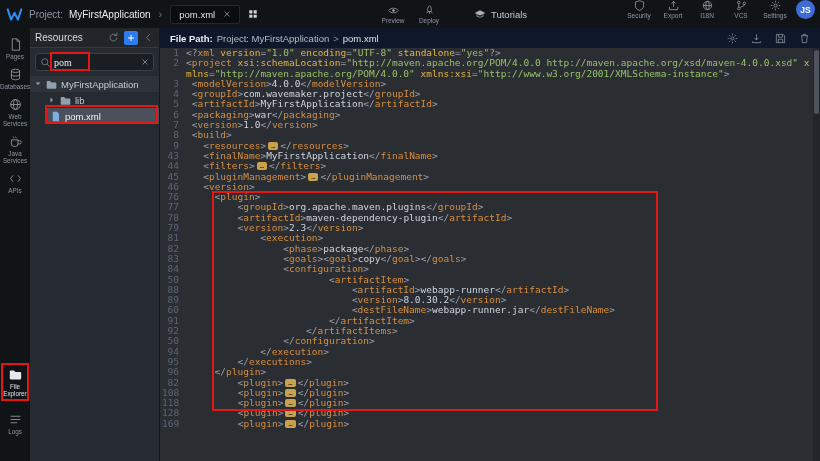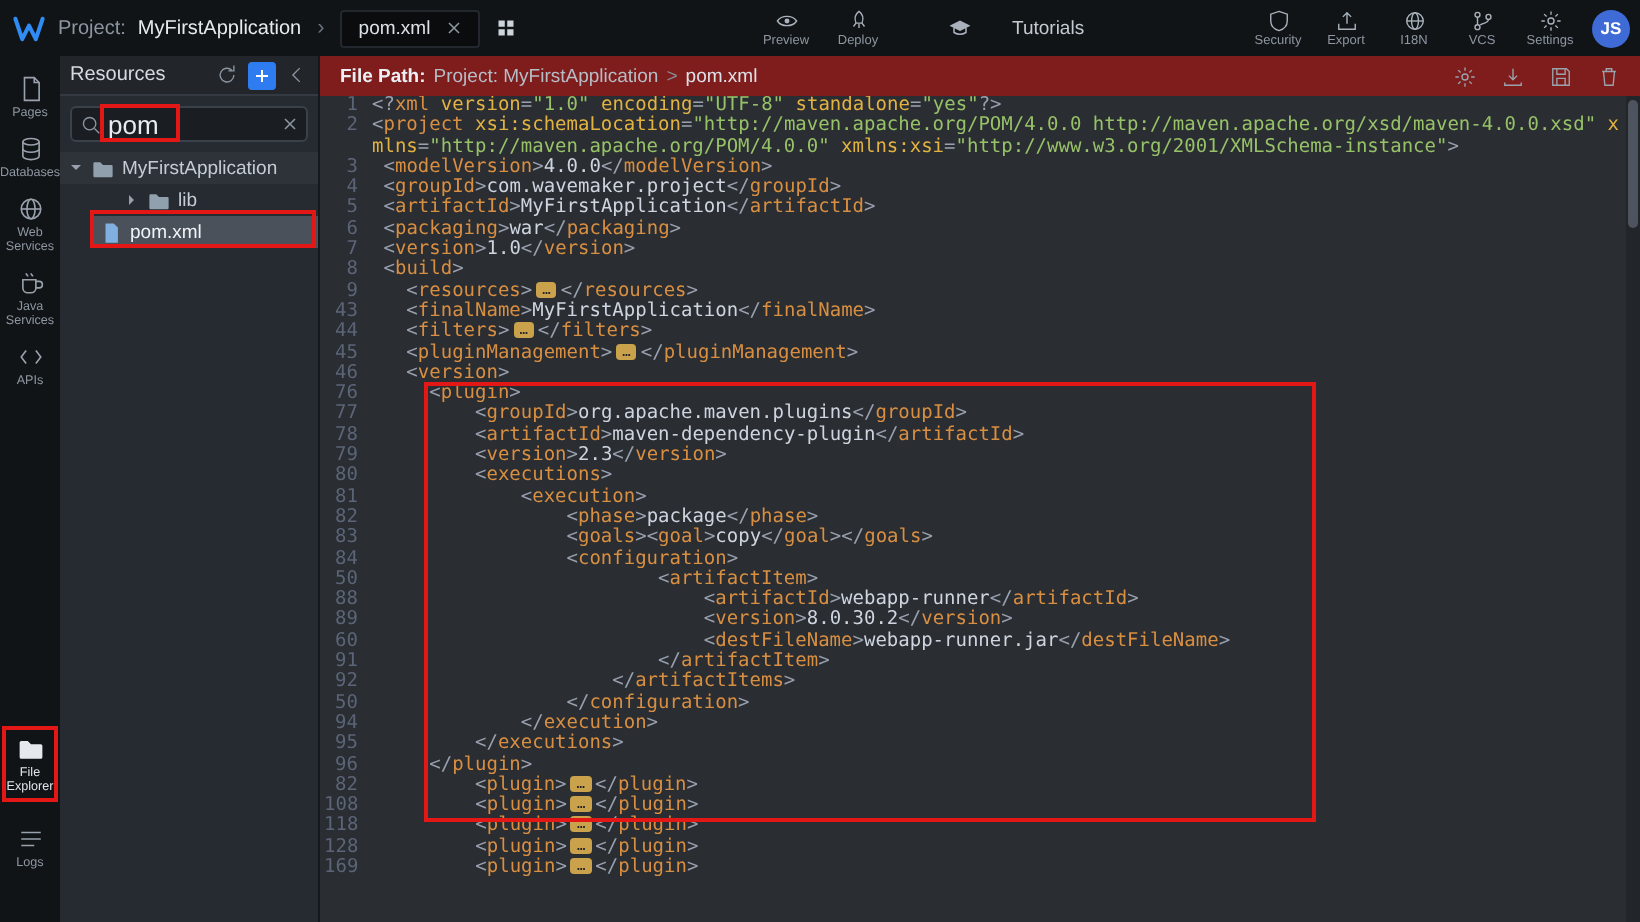--- a/index.html
+++ b/index.html
@@ -14,24 +14,24 @@
   .proj-name{font-size:10px;color:#e7eaee}
   .crumb-chev{font-size:11px;color:#6b7480;margin:0 2px}
   .tab{display:flex;align-items:center;gap:8px;background:#0a0c0e;border:1px solid #23282e;border-radius:2px;height:19px;padding:0 8px}
   .tab-label{font-size:9.5px;color:#dbe0e6}
   .tab-close svg{width:8px;height:8px;display:block;color:#8d96a1}
   .grid-btn svg{width:10px;height:10px;display:block;color:#ced4db;margin-left:2px}
   .tb-center{position:absolute;left:380px;top:0;height:28px;display:flex;align-items:center;gap:10px}
   .tb-item{display:flex;flex-direction:column;align-items:center;gap:1px;min-width:26px;cursor:pointer}
   .tb-ic svg{width:11px;height:11px;display:block;color:#aab3bd}
   .tb-lbl{font-size:6.5px;color:#8d96a1;white-space:nowrap}
-  .tb-tutorials{position:absolute;left:474px;top:0;height:28px;display:flex;align-items:center;gap:20px}
+  .tb-tutorials{position:absolute;left:474px;top:0;height:28px;display:flex;align-items:center;gap:5px}
   .tb-tutorials .tb-ic svg{width:12px;height:12px}
   .tut-label{font-size:9.5px;color:#c3cad2}
-  .tb-right{position:absolute;right:5px;top:0;height:28px;display:flex;align-items:center;gap:8px}
+  .tb-right{position:absolute;right:5px;top:0;height:28px;display:flex;align-items:flex-start;gap:8px}
   .avatar{width:19px;height:19px;border-radius:50%;background:#3e6bd5;color:#fff;font-size:8.5px;font-weight:bold;display:flex;align-items:center;justify-content:center}
 
   
   .rail{position:absolute;left:0;top:28px;width:30px;bottom:0;background:#111417;z-index:4}
   .rail-top{padding-top:6px}
   .rail-bottom{position:absolute;top:336px;left:0;width:30px}
   .rail-item{display:flex;flex-direction:column;align-items:center;gap:2px;padding:4px 1px;width:30px;color:#99a2ac;cursor:pointer}
   .rail-bottom .rail-item + .rail-item{margin-top:8px}
   .rail-ic svg{width:13px;height:13px;display:block}
   .rail-lbl{font-size:6.3px;line-height:7px;color:#8d96a1;text-align:center}
@@ -40,34 +40,34 @@
 
   
   .resources{position:absolute;left:30px;top:28px;width:130px;bottom:0;background:#262b31;border-right:1px solid #15181c;z-index:3}
   .res-header{height:20px;display:flex;align-items:center;gap:5px;padding:0 5px;background:#22262b;border-bottom:1px solid #343a42}
   .res-title{flex:1;font-size:10px;color:#d6dbe2}
   .res-ic svg{width:11px;height:11px;display:block;color:#8c95a0}
   .res-ic.small svg{width:8px;height:8px}
   .res-add{width:14px;height:14px;border-radius:2px;background:#2e7cf0;color:#fff;display:flex;align-items:center;justify-content:center;cursor:pointer}
   .res-add svg{width:8px;height:8px;display:block}
   .search-box{margin:5px;height:18px;background:#1a1e23;border:1px solid #3a414a;border-radius:3px;display:flex;align-items:center;gap:3px;padding:0 4px}
-  .search-box input{flex:1;min-width:0;border:none;background:transparent;outline:none;color:#e9edf2;font-size:13px;font-family:Liberation Sans, sans-serif}
+  .search-box input{flex:1;min-width:0;border:none;background:transparent;outline:none;color:#e9edf2;font-size:10px;font-family:Liberation Serif, serif}
   .tree{margin-top:4px}
   .tree-row{height:16px;display:flex;align-items:center;gap:4px;padding-left:4px;font-size:9.5px;color:#c6ccd4;cursor:pointer}
   .tree-row.shaded{background:#2e333a}
-  .tree-row.lvl1{padding-left:32px}
+  .tree-row.lvl1{padding-left:18px}
   .tree-row.sel{margin-left:16px;padding-left:4px;background:#4a515b;color:#eff2f6}
   .tree-caret svg{width:8px;height:8px;display:block;color:#98a1ab}
   .tree-ic svg{width:11px;height:11px;display:block}
   .tree-ic{color:#91a0ad}
   .tree-row.sel .tree-ic{color:#7fb0e0}
 
   
   .main{position:absolute;left:160px;top:28px;right:0;bottom:0;background:#2a2d32}
-  .filepath{height:20px;background:#7f1d1d;display:flex;align-items:center;gap:4px;padding:0 10px;font-size:9.5px}
+  .filepath{height:20px;background:#0f172a;display:flex;align-items:center;gap:4px;padding:0 10px;font-size:9.5px}
   .fp-label{color:#eceff3;font-weight:bold}
   .fp-proj{color:#b6bdc6}
   .fp-sep{color:#868e98}
   .fp-file{color:#dde1e7}
   .fp-icons{margin-left:auto;display:flex;align-items:center;gap:13px;color:#9aa3ad}
   .fp-ic svg{width:11px;height:11px;display:block}
   .editor{position:absolute;left:0;top:20px;right:0;bottom:0;background:#2a2d32;overflow:hidden;cursor:text}
   #code{font-family:"DejaVu Sans Mono",monospace;font-size:9.5px}
   .cl{display:flex;line-height:10.3px;padding-left:2px}
   .ln{flex:0 0 24px;text-align:right;padding-right:7px;color:#5b6577;user-select:none}
@@ -434,24 +434,20 @@
           </div>
           <div class="cl">
             <span class="ln">78</span>
             <span class="lc">         <span class="pun">&lt;</span><span class="tag">artifactId</span><span class="pun">&gt;</span>maven-dependency-plugin<span class="pun">&lt;/</span><span class="tag">artifactId</span><span class="pun">&gt;</span></span>
           </div>
           <div class="cl">
             <span class="ln">79</span>
             <span class="lc">         <span class="pun">&lt;</span><span class="tag">version</span><span class="pun">&gt;</span>2.3<span class="pun">&lt;/</span><span class="tag">version</span><span class="pun">&gt;</span></span>
           </div>
           <div class="cl">
-            <span class="ln">80</span>
-            <span class="lc">         <span class="pun">&lt;</span><span class="tag">executions</span><span class="pun">&gt;</span></span>
-          </div>
-          <div class="cl">
             <span class="ln">81</span>
             <span class="lc">             <span class="pun">&lt;</span><span class="tag">execution</span><span class="pun">&gt;</span></span>
           </div>
           <div class="cl">
             <span class="ln">82</span>
             <span class="lc">                 <span class="pun">&lt;</span><span class="tag">phase</span><span class="pun">&gt;</span>package<span class="pun">&lt;/</span><span class="tag">phase</span><span class="pun">&gt;</span></span>
           </div>
           <div class="cl">
             <span class="ln">83</span>
             <span class="lc">                 <span class="pun">&lt;</span><span class="tag">goals</span><span class="pun">&gt;</span><span class="pun">&lt;</span><span class="tag">goal</span><span class="pun">&gt;</span>copy<span class="pun">&lt;/</span><span class="tag">goal</span><span class="pun">&gt;</span><span class="pun">&lt;/</span><span class="tag">goals</span><span class="pun">&gt;</span></span>

